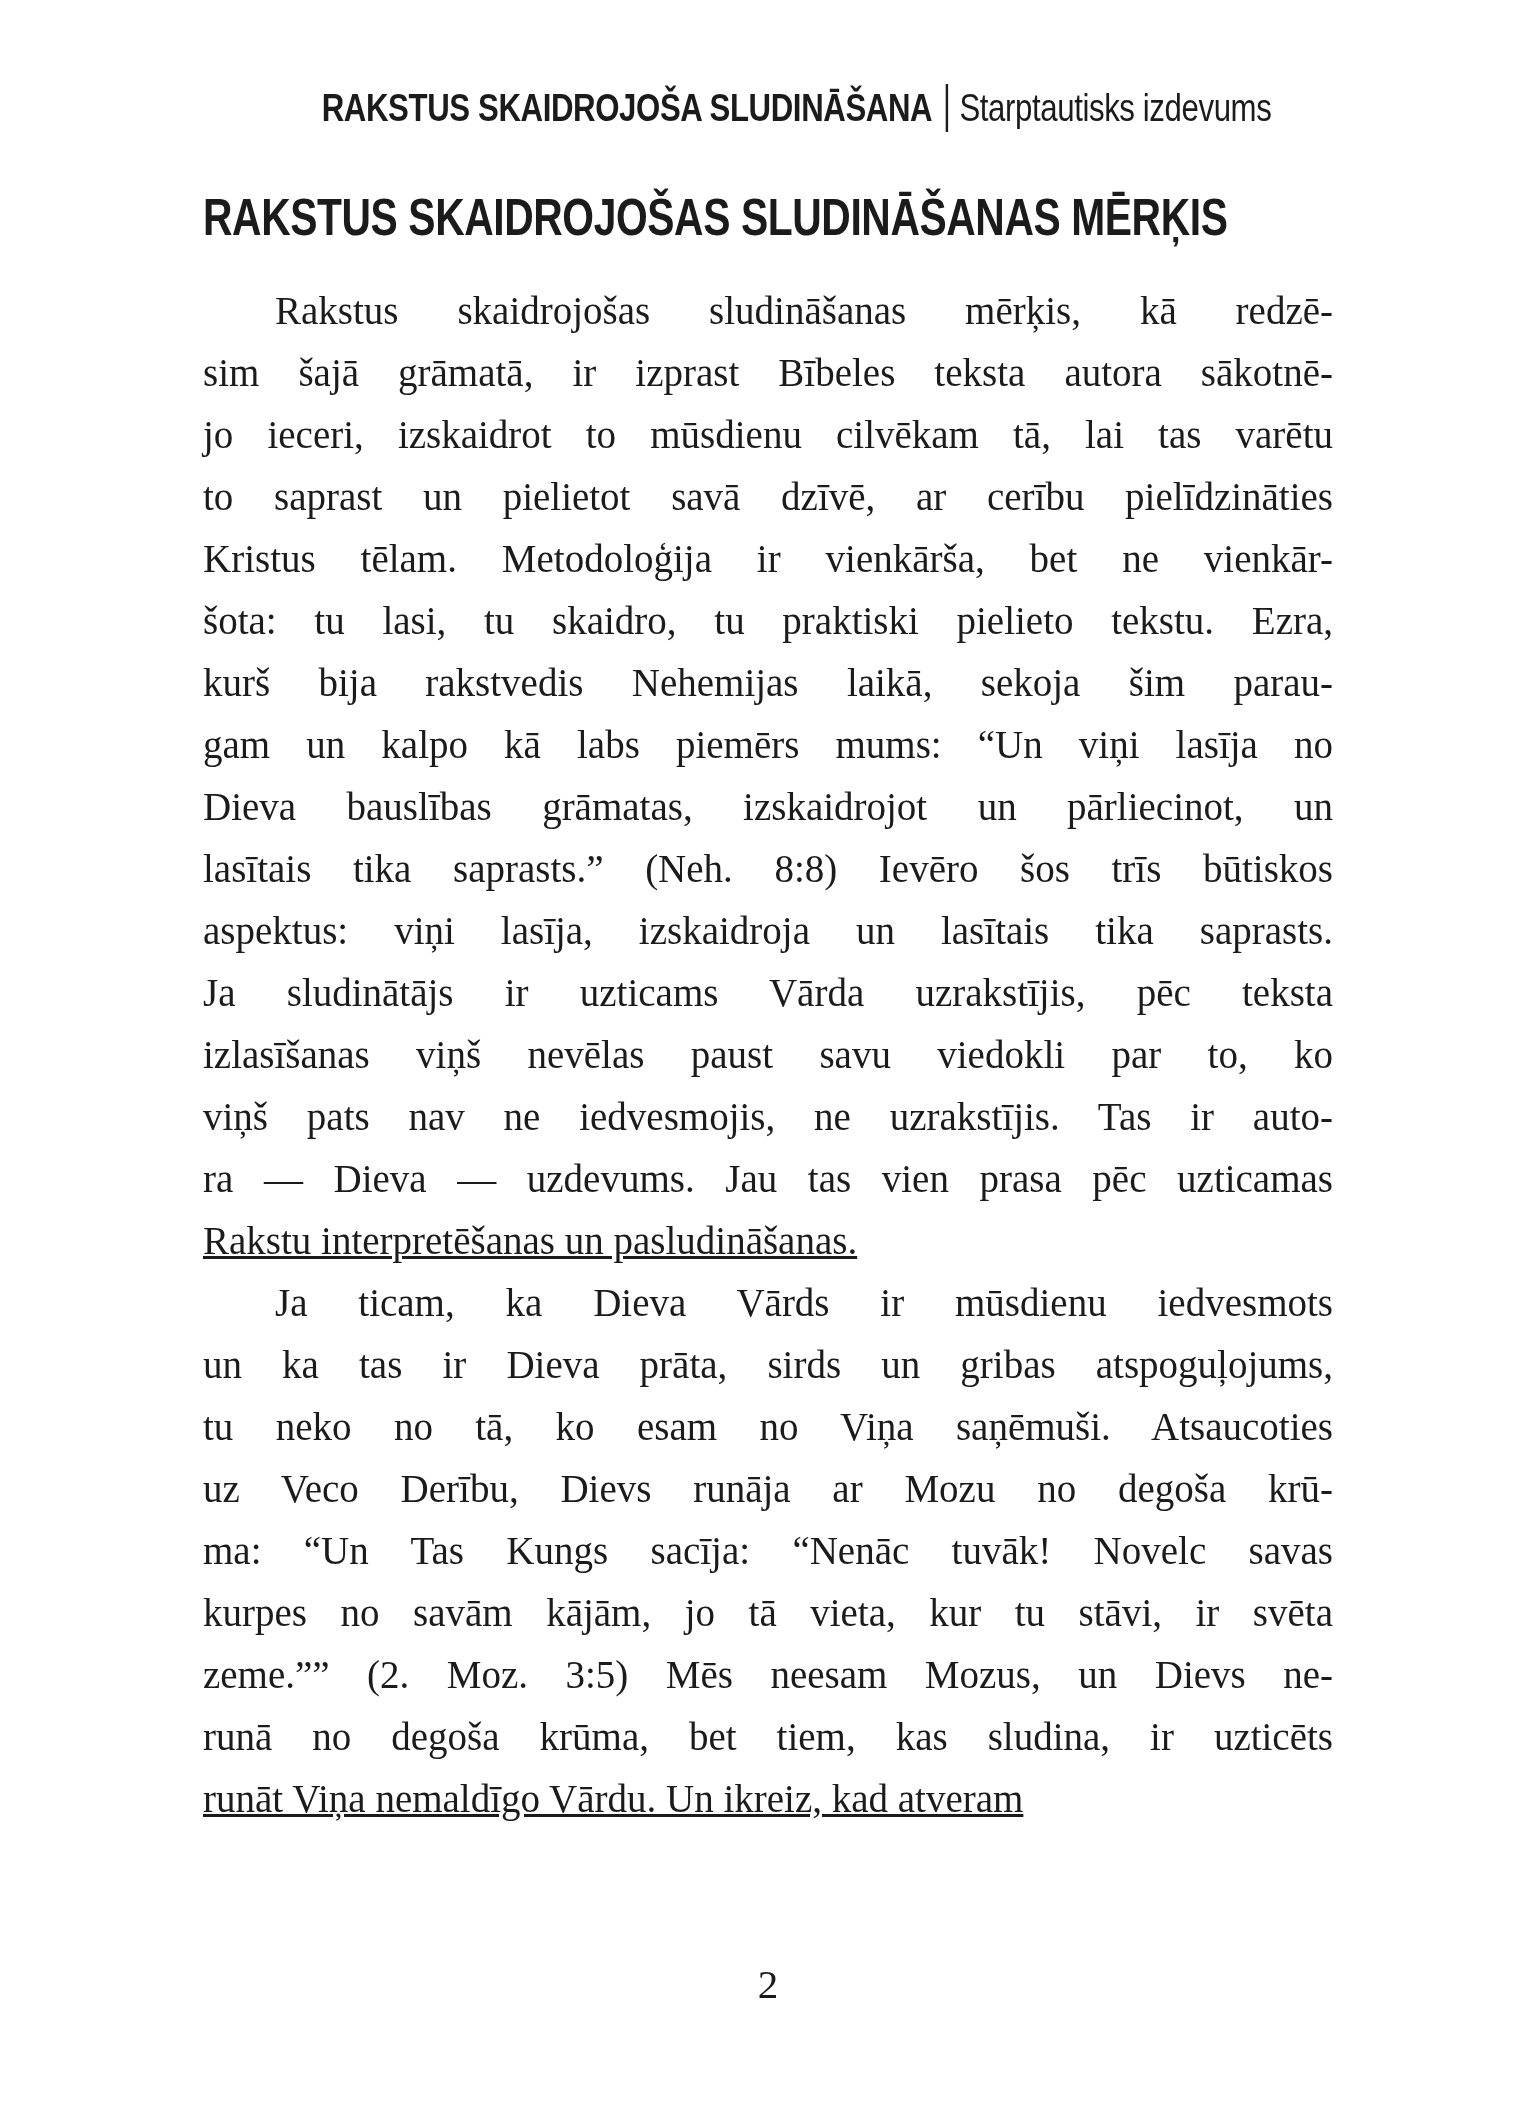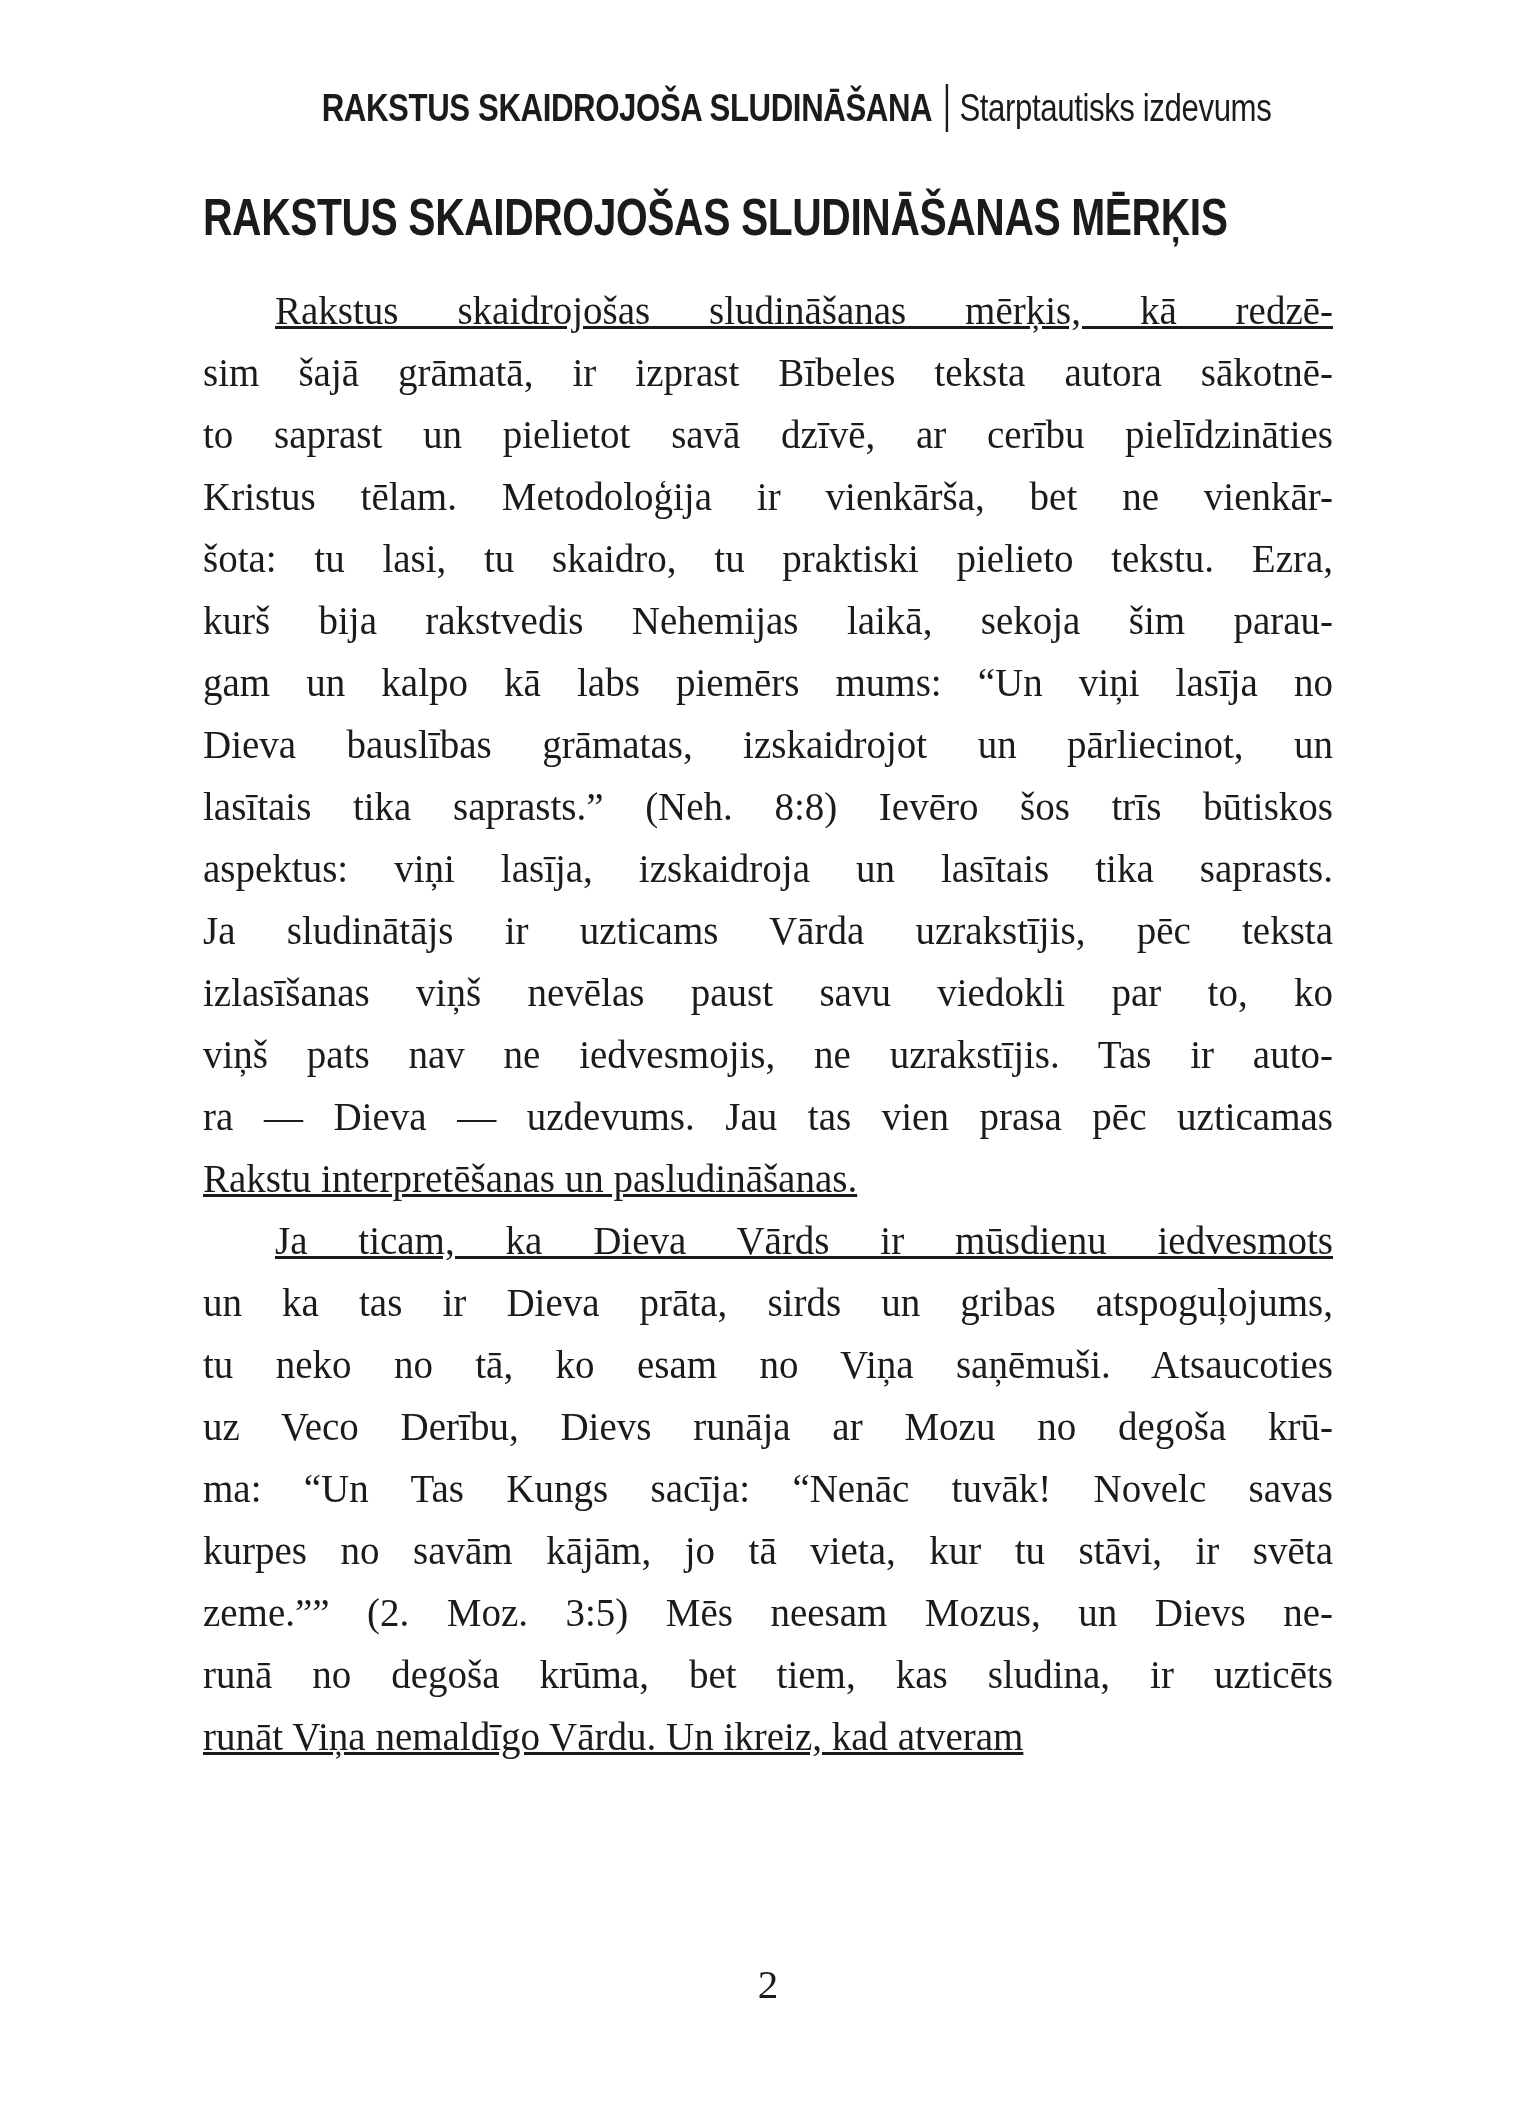--- a/index.html
+++ b/index.html
@@ -72,21 +72,21 @@
     font-size: 39px;
   }
   .para { margin: 0; }
   .line {
     height: 62px;
     line-height: 62px;
     text-align: justify;
     text-align-last: justify;
   }
   .line.last { text-align-last: left; text-decoration: underline; }
-  .line.indent { text-indent: 72px; text-decoration: underline; }
+  .line.indent { text-indent: 72px; }
 
   
   .page-number {
     position: absolute;
     left: 0;
     right: 0;
     bottom: 118px;
     text-align: center;
     font-size: 41px;
     line-height: 48px;
@@ -105,20 +105,21 @@
       <span class="rh-edition">Starptautisks izdevums</span>
     </div>
   </div>
 
   <h1 class="chapter-heading">RAKSTUS SKAIDROJOŠAS SLUDINĀŠANAS MĒRĶIS</h1>
 
   <div class="body-text">
       <div class="para">
         <div class="line indent">Rakstus skaidrojošas sludināšanas mērķis, kā redzē-</div>
         <div class="line">sim šajā grāmatā, ir izprast Bībeles teksta autora sākotnē-</div>
+        <div class="line">jo ieceri, izskaidrot to mūsdienu cilvēkam tā, lai tas varētu</div>
         <div class="line">to saprast un pielietot savā dzīvē, ar cerību pielīdzināties</div>
         <div class="line">Kristus tēlam. Metodoloģija ir vienkārša, bet ne vienkār-</div>
         <div class="line">šota: tu lasi, tu skaidro, tu praktiski pielieto tekstu. Ezra,</div>
         <div class="line">kurš bija rakstvedis Nehemijas laikā, sekoja šim parau-</div>
         <div class="line">gam un kalpo kā labs piemērs mums: “Un viņi lasīja no</div>
         <div class="line">Dieva bauslības grāmatas, izskaidrojot un pārliecinot, un</div>
         <div class="line">lasītais tika saprasts.” (Neh. 8:8) Ievēro šos trīs būtiskos</div>
         <div class="line">aspektus: viņi lasīja, izskaidroja un lasītais tika saprasts.</div>
         <div class="line">Ja sludinātājs ir uzticams Vārda uzrakstījis, pēc teksta</div>
         <div class="line">izlasīšanas viņš nevēlas paust savu viedokli par to, ko</div>

